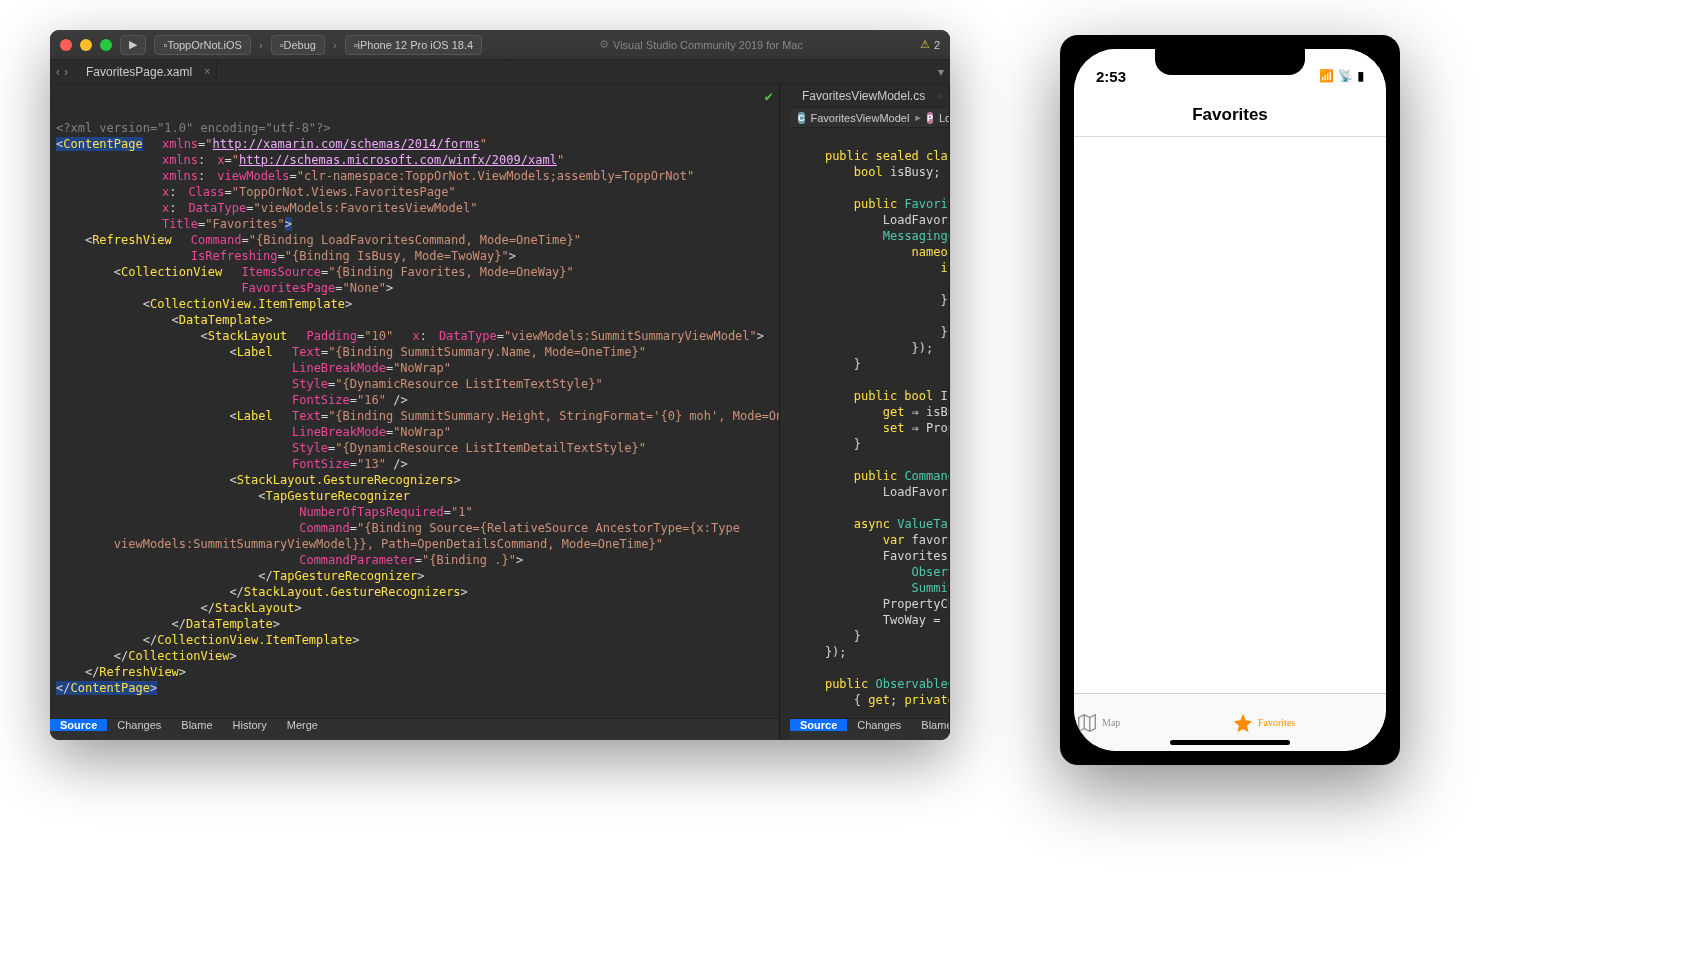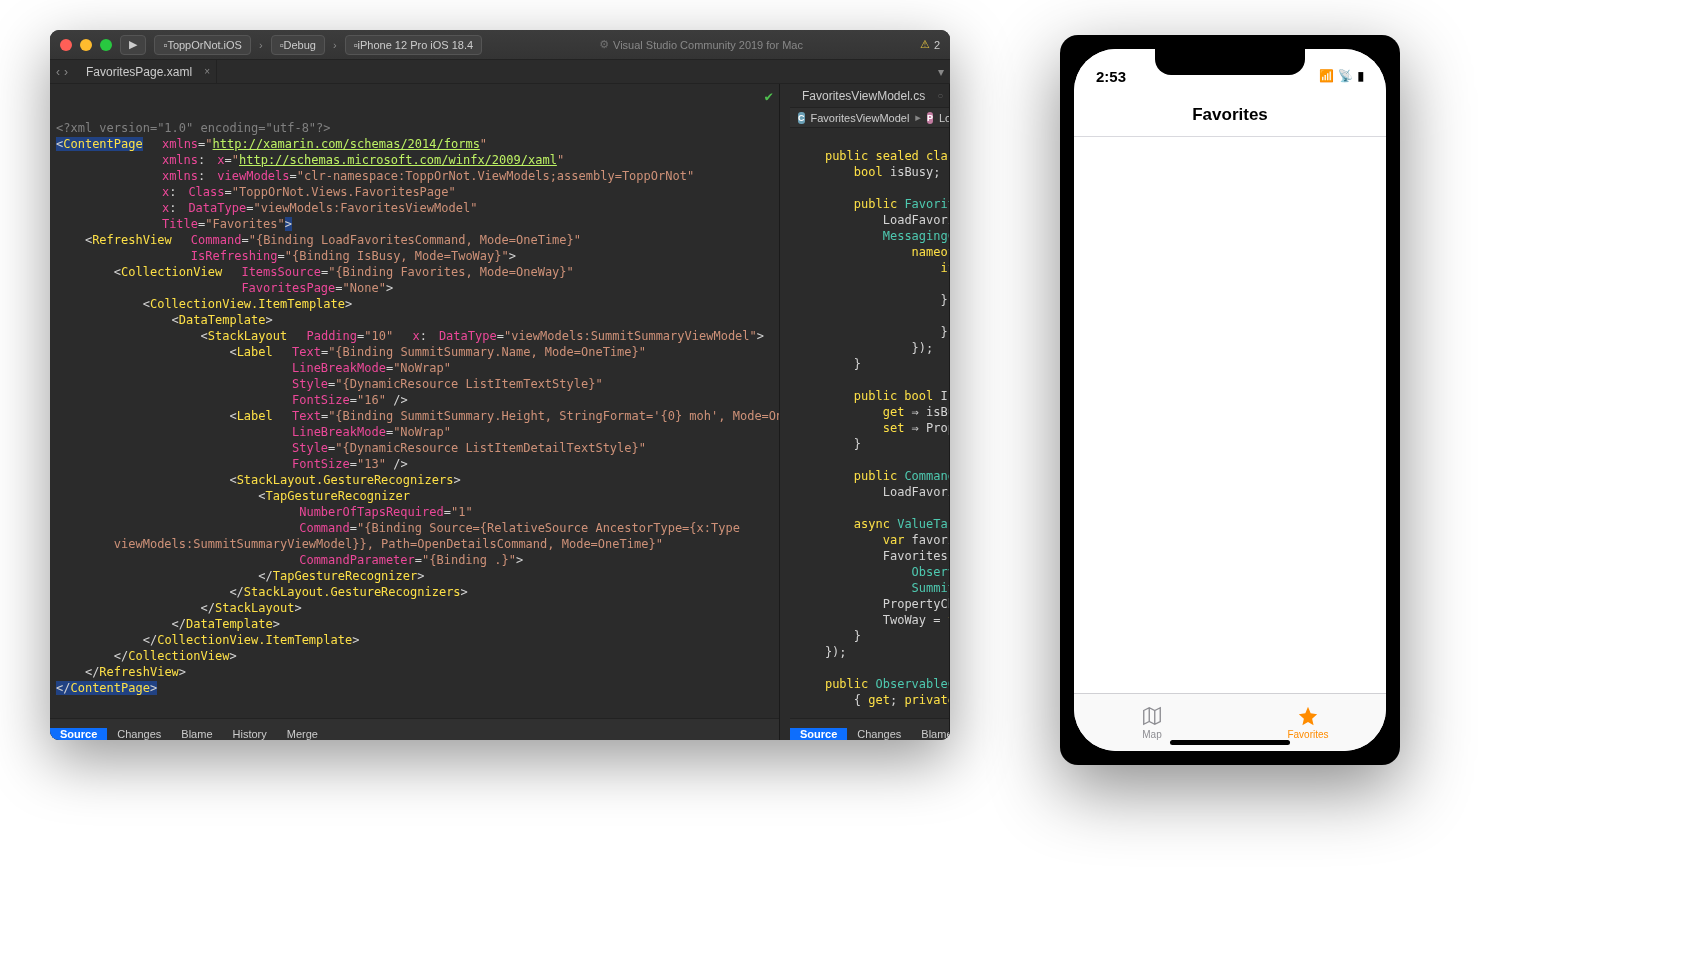--- a/index.html
+++ b/index.html
@@ -123,32 +123,32 @@
     background: #2b2b2b;
     position: relative;
   }
   .hl-sel { background:#214283; }
   .tk-gray { color:#808080; }
   .tk-blue { color:#fde047; }
   .tk-teal { color:#4ec9b0; }
   .tk-cyan { color:#ec4899;margin-left:12px; }
   .tk-str  { color:#ce9178; }
   .tk-punc { color:#d4d4d4; }
-  .tk-url { color:#bef264; text-decoration: underline; }
+  .tk-url { color:#f0abfc; text-decoration: underline; }
   .green-check {
     position:absolute;
     top:4px; right:6px;
     color:#4fc14f;
     font-size: 14px;
   }
   .bottom-tabs {
     height: 22px;
     background: #303030;
     display: flex;
-    align-items: flex-end;
+    align-items: flex-start;
     font-size: 11px;
     color:#ccc;
     border-top:1px solid #222;
   }
   .bottom-tabs span {
     padding: 0 10px;
     display:flex;align-items:center;
   }
   .bottom-tabs span.active { background:#0d6efd; color:#fff; font-weight:600;}
 
@@ -209,25 +209,26 @@
   .list-cell .title { font-size:17px; color:#000; }
   .list-cell .detail { font-size:13px; color:#666; margin-top:2px;}
   .tabbar-ios {
     height:58px;
     background:#f9f9f9;
     border-top:1px solid #d0d0d4;
     display:flex;
   }
   .tabbar-ios .tabitem {
     flex:1;
-    display:flex;flex-direction:column;
-    align-items:center;justify-content:center;
+    display:flex;flex-direction:row;
+    align-items:center;justify-content:flex-start;
     font-size:10px;
     color:#8e8e93;
     gap:2px;
+    font-family:Liberation Serif, serif;
   }
   .tabbar-ios .tabitem.sel{ color:#ff8c00;}
   .tabbar-ios .tabitem svg { width:26px;height:22px;}
   .home-ind {
     position:absolute;
     bottom:6px;left:50%;transform:translateX(-50%);
     width:120px;height:5px;border-radius:3px;background:#000;
   }
 </style>
 </head>

